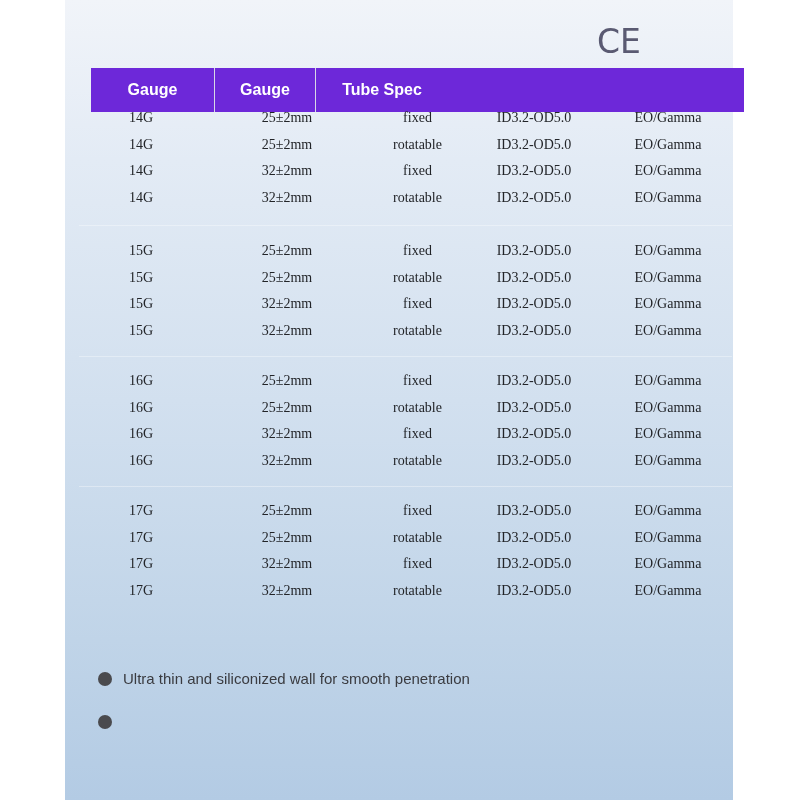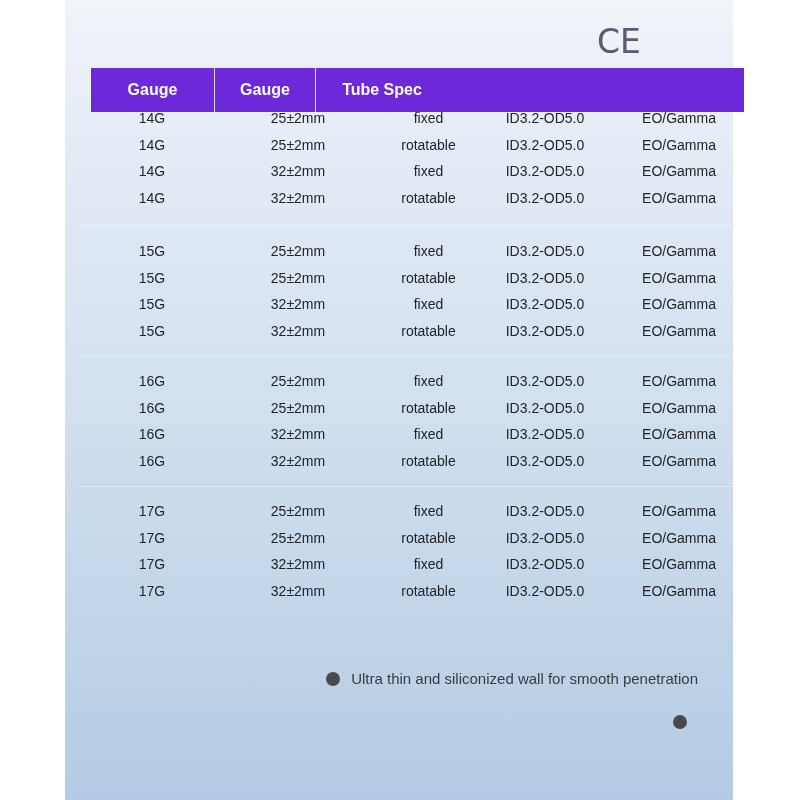--- a/index.html
+++ b/index.html
@@ -23,32 +23,32 @@
       position:absolute; left:91px; top:68px; width:653px; height:44px;
       display:flex; background:#6d28d9;
     }
     .th {
       color:#ffffff; font-weight:bold; font-size:16px;
       display:flex; align-items:center; justify-content:center;
       border-right:1px solid #d8d8e6; box-sizing:border-box;
     }
     .th:last-child { border-right:none; }
     .c0 { width:124px; } .c1 { width:160px; } .c2 { width:101px; } .c3 { width:132px;text-align:right; } .c4 { width:136px; }
-    .group { position:absolute; left:94px; width:653px; }
+    .group { position:absolute; left:83px; width:653px;font-family:Liberation Serif, serif; }
     .row { display:flex; height:26.6px; align-items:center; }
     .td {
       font-size:14px; color:#222428; text-align:center; box-sizing:border-box;
     }
     .td.c0 { padding-right:8px; }
     .sep {
       position:absolute; left:79px; width:653px; height:1px; background:rgba(255,255,255,0.35);
     }
     .bullets { position:absolute; left:98px; top:657px; width:600px; }
     .bullet {
-      display:flex; align-items:center; height:43px;justify-content:flex-end;
+      display:flex; align-items:center; height:43px;
     }
     .dot {
       width:14px; height:14px; border-radius:50%; background:#4a4a4e; margin-right:11px; flex:none;
     }
     .btxt { font-size:15px; color:#3a3b40; }
   </style>
 </head>
 <body>
 
 <div class="panel"></div>

